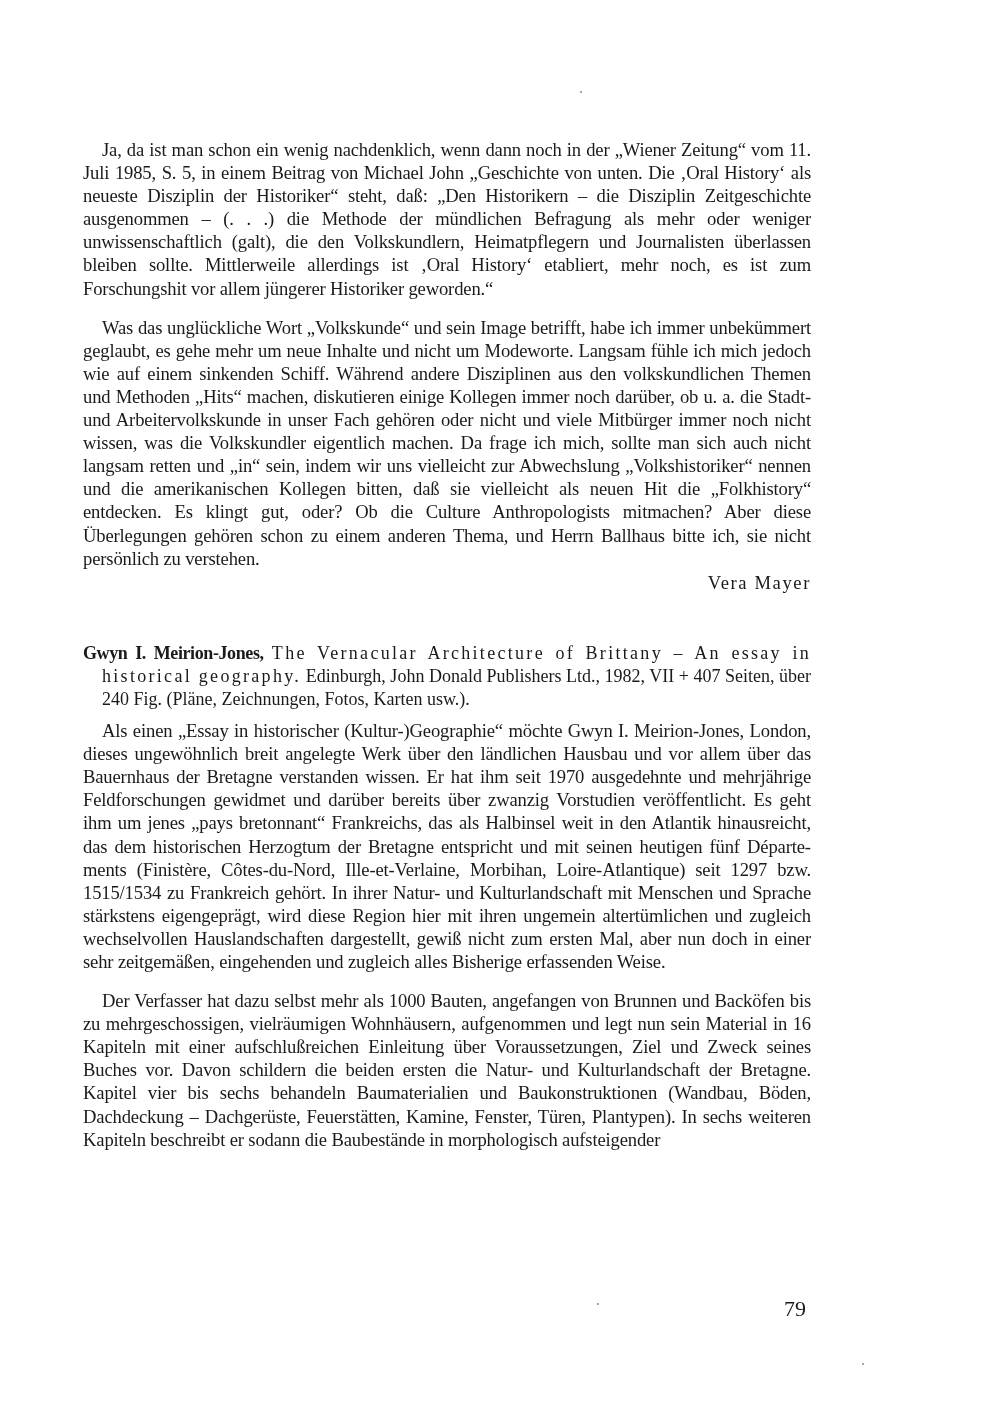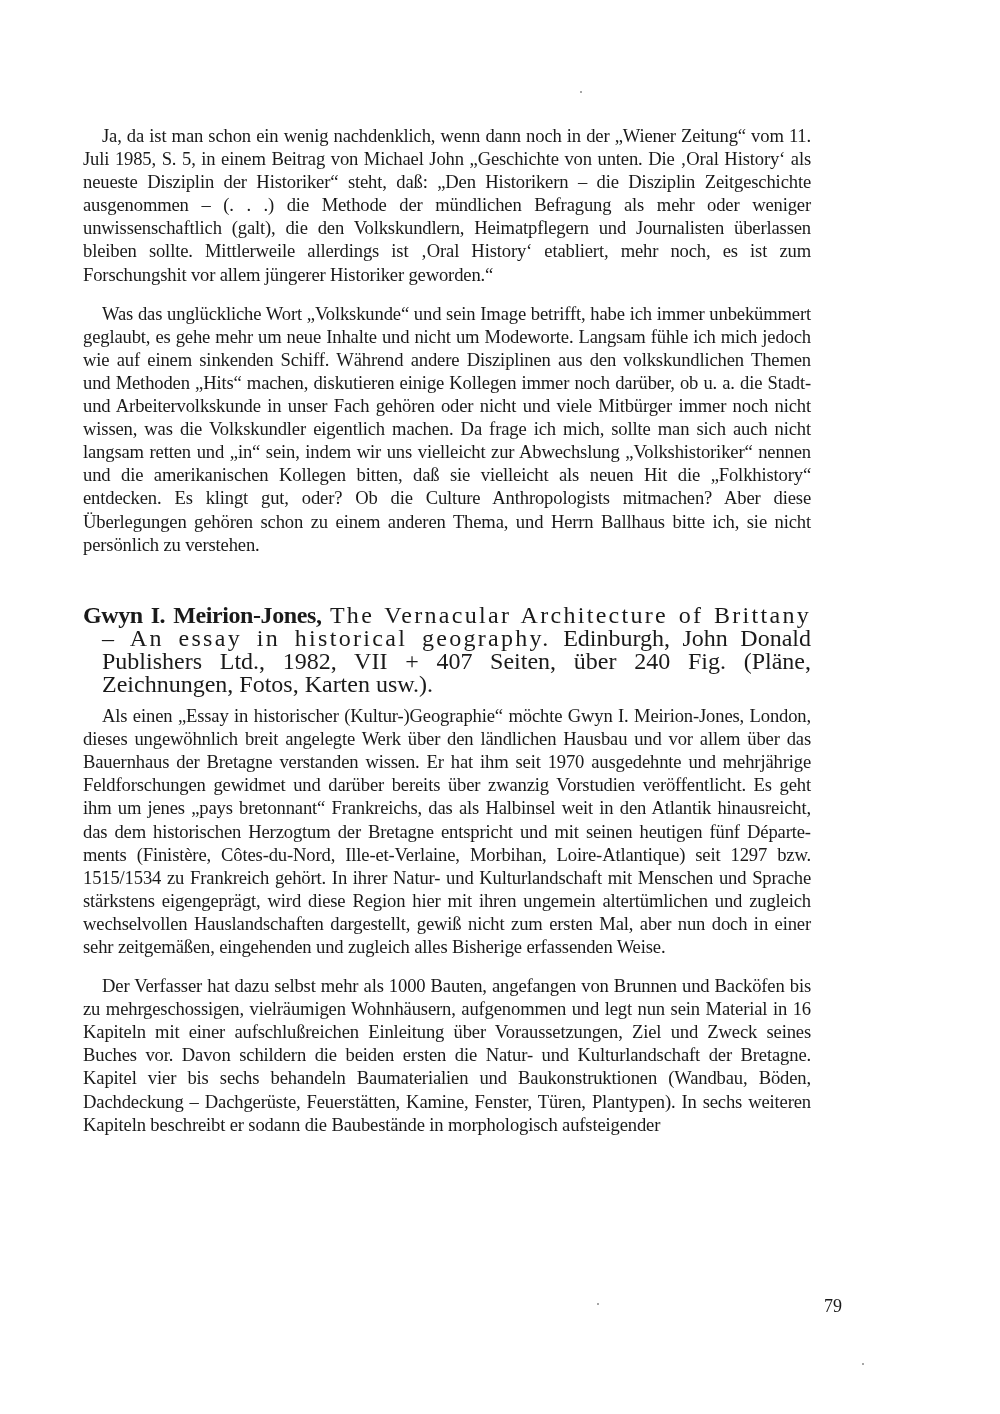--- a/index.html
+++ b/index.html
@@ -11,21 +11,21 @@
       width: 1000px;
       height: 1414px;
       position: relative;
       overflow: hidden;
       font-family: "Liberation Serif", "DejaVu Serif", serif;
       color: #1a1a1a;
     }
     .page {
       position: absolute;
       left: 83px;
-      top: 124px;
+      top: 138px;
       width: 728px;
     }
     p {
       margin: 0;
       font-size: 18.6px;
       line-height: 23.1px;
       text-align: justify;
       hyphens: manual;
       letter-spacing: -0.15px;
     }
@@ -37,56 +37,57 @@
       text-align: right;
       font-size: 18.6px;
       line-height: 23.1px;
       letter-spacing: 1.6px;
       margin-top: 1px;
     }
     .review-head {
       margin-top: 48px;
       padding-left: 19px;
       text-indent: -19px;
-      font-size: 24px;
+      font-size: 18px;
       line-height: 23.1px;
       text-align: justify;
     }
     .author {
       font-weight: bold;
       letter-spacing: -0.4px;
     }
     .spaced {
       letter-spacing: 2.3px;
     }
     .review-body {
       margin-top: 8px;
     }
     .folio {
       position: absolute;
-      left: 824px;
+      left: 784px;
       top: 1296px;
-      font-size: 18px;
+      font-size: 22px;
       font-family: "Liberation Serif", "DejaVu Serif", serif;
     }
     .speck {
       position: absolute;
       width: 2px;
       height: 2px;
       background: #888;
       border-radius: 1px;
     }
   </style>
 </head>
 <body>
 
 <div class="page">
   <section>
     <p class="indent">Ja, da ist man schon ein wenig nachdenklich, wenn dann noch in der „Wiener Zei­tung“ vom 11. Juli 1985, S. 5, in einem Beitrag von Michael John „Geschichte von unten. Die ‚Oral History‘ als neueste Disziplin der Historiker“ steht, daß: „Den Historikern – die Disziplin Zeitgeschichte ausgenommen – (. . .) die Methode der mündlichen Befragung als mehr oder weniger unwissenschaftlich (galt), die den Volkskundlern, Heimatpflegern und Journalisten überlassen bleiben sollte. Mittler­weile allerdings ist ‚Oral History‘ etabliert, mehr noch, es ist zum Forschungshit vor allem jüngerer Historiker geworden.“</p>
     <p class="indent gap-small">Was das unglückliche Wort „Volkskunde“ und sein Image betrifft, habe ich immer unbekümmert geglaubt, es gehe mehr um neue Inhalte und nicht um Modeworte. Langsam fühle ich mich jedoch wie auf einem sinkenden Schiff. Während andere Disziplinen aus den volkskundlichen Themen und Methoden „Hits“ machen, disku­tieren einige Kollegen immer noch darüber, ob u. a. die Stadt- und Arbeitervolks­kunde in unser Fach gehören oder nicht und viele Mitbürger immer noch nicht wis­sen, was die Volkskundler eigentlich machen. Da frage ich mich, sollte man sich auch nicht langsam retten und „in“ sein, indem wir uns vielleicht zur Abwechslung „Volks­historiker“ nennen und die amerikanischen Kollegen bitten, daß sie vielleicht als neuen Hit die „Folkhistory“ entdecken. Es klingt gut, oder? Ob die Culture Anthro­pologists mitmachen? Aber diese Überlegungen gehören schon zu einem anderen Thema, und Herrn Ballhaus bitte ich, sie nicht persönlich zu verstehen.</p>
+    <div class="signature">Vera Mayer</div>
   </section>
 
   <section>
     <div class="review-head">
       <span class="author">Gwyn I. Meirion-Jones,</span>
       <span class="spaced">The Vernacular Architecture of Brittany – An essay in historical geography.</span>
       <span>Edinburgh, John Donald Publishers Ltd., 1982, VII + 407 Seiten, über 240 Fig. (Pläne, Zeichnungen, Fotos, Karten usw.).</span>
     </div>
     <div class="review-body">
       <p class="indent">Als einen „Essay in historischer (Kultur-)Geographie“ möchte Gwyn I. Meirion-Jones, London, dieses ungewöhnlich breit angelegte Werk über den ländlichen Hausbau und vor allem über das Bauernhaus der Bretagne verstanden wissen. Er hat ihm seit 1970 ausgedehnte und mehrjährige Feldforschungen gewidmet und darüber bereits über zwanzig Vorstudien veröffentlicht. Es geht ihm um jenes „pays breton­nant“ Frankreichs, das als Halbinsel weit in den Atlantik hinausreicht, das dem histo­rischen Herzogtum der Bretagne entspricht und mit seinen heutigen fünf Départe­ments (Finistère, Côtes-du-Nord, Ille-et-Verlaine, Morbihan, Loire-Atlantique) seit 1297 bzw. 1515/1534 zu Frankreich gehört. In ihrer Natur- und Kulturlandschaft mit Menschen und Sprache stärkstens eigengeprägt, wird diese Region hier mit ihren ungemein altertümlichen und zugleich wechselvollen Hauslandschaften dargestellt, gewiß nicht zum ersten Mal, aber nun doch in einer sehr zeitgemäßen, eingehenden und zugleich alles Bisherige erfassenden Weise.</p>

